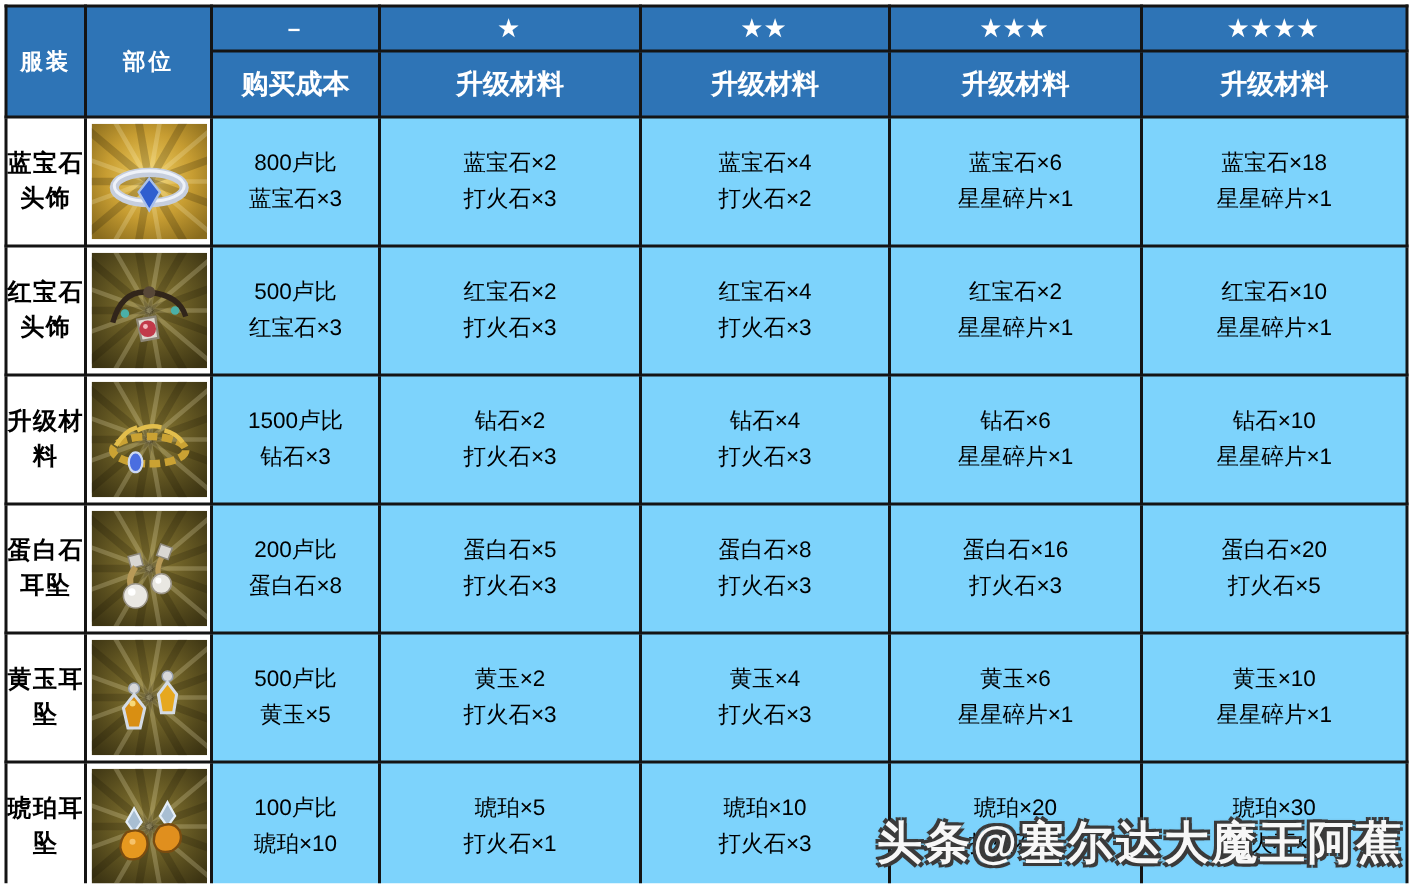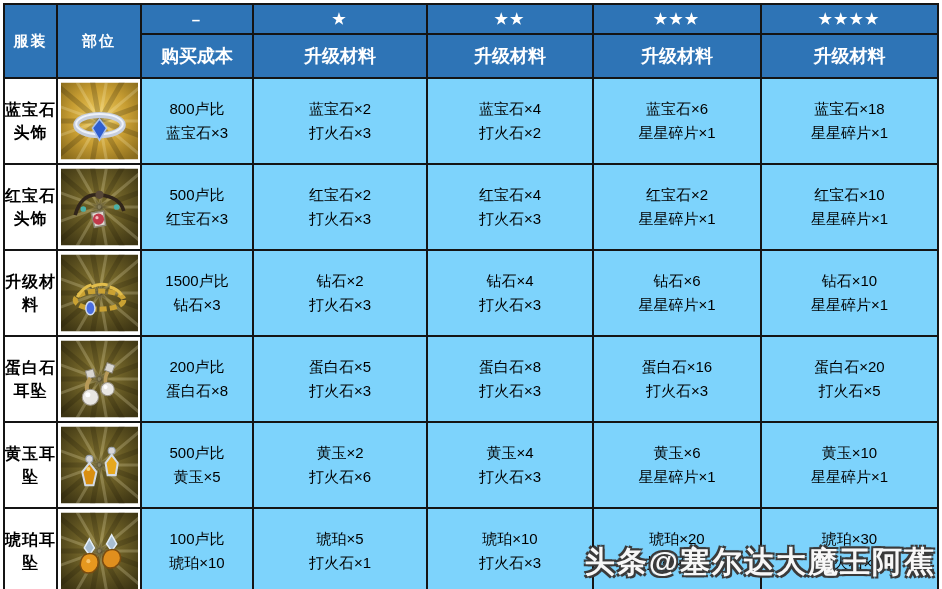--- a/index.html
+++ b/index.html
@@ -329,21 +329,21 @@
     <polygon points="50,28 56,36 54,48 46,48 44,36" fill="#e6a81f" stroke="#d4dbe4" stroke-width="2"></polygon>
     <circle cx="28" cy="32" r="3.5" fill="#d8d8da" stroke="#9aa2ae"></circle>
     <polygon points="28,36 35,45 32,58 24,58 21,45" fill="#d98f12" stroke="#d4dbe4" stroke-width="2"></polygon>
     <circle cx="27" cy="42" r="2" fill="#f7d878"></circle>
               </g>
             </svg>
           </td>
     <td class="tier-cell">500卢比
 黄玉×5</td>
     <td class="tier-cell">黄玉×2
-打火石×6</td>
+打火石×3</td>
     <td class="tier-cell">黄玉×4
 打火石×3</td>
     <td class="tier-cell">黄玉×6
 星星碎片×1</td>
     <td class="tier-cell">黄玉×10
 星星碎片×1</td>
   </tr>
 
   <tr>
     <th class="item-name">琥珀耳坠</th>

